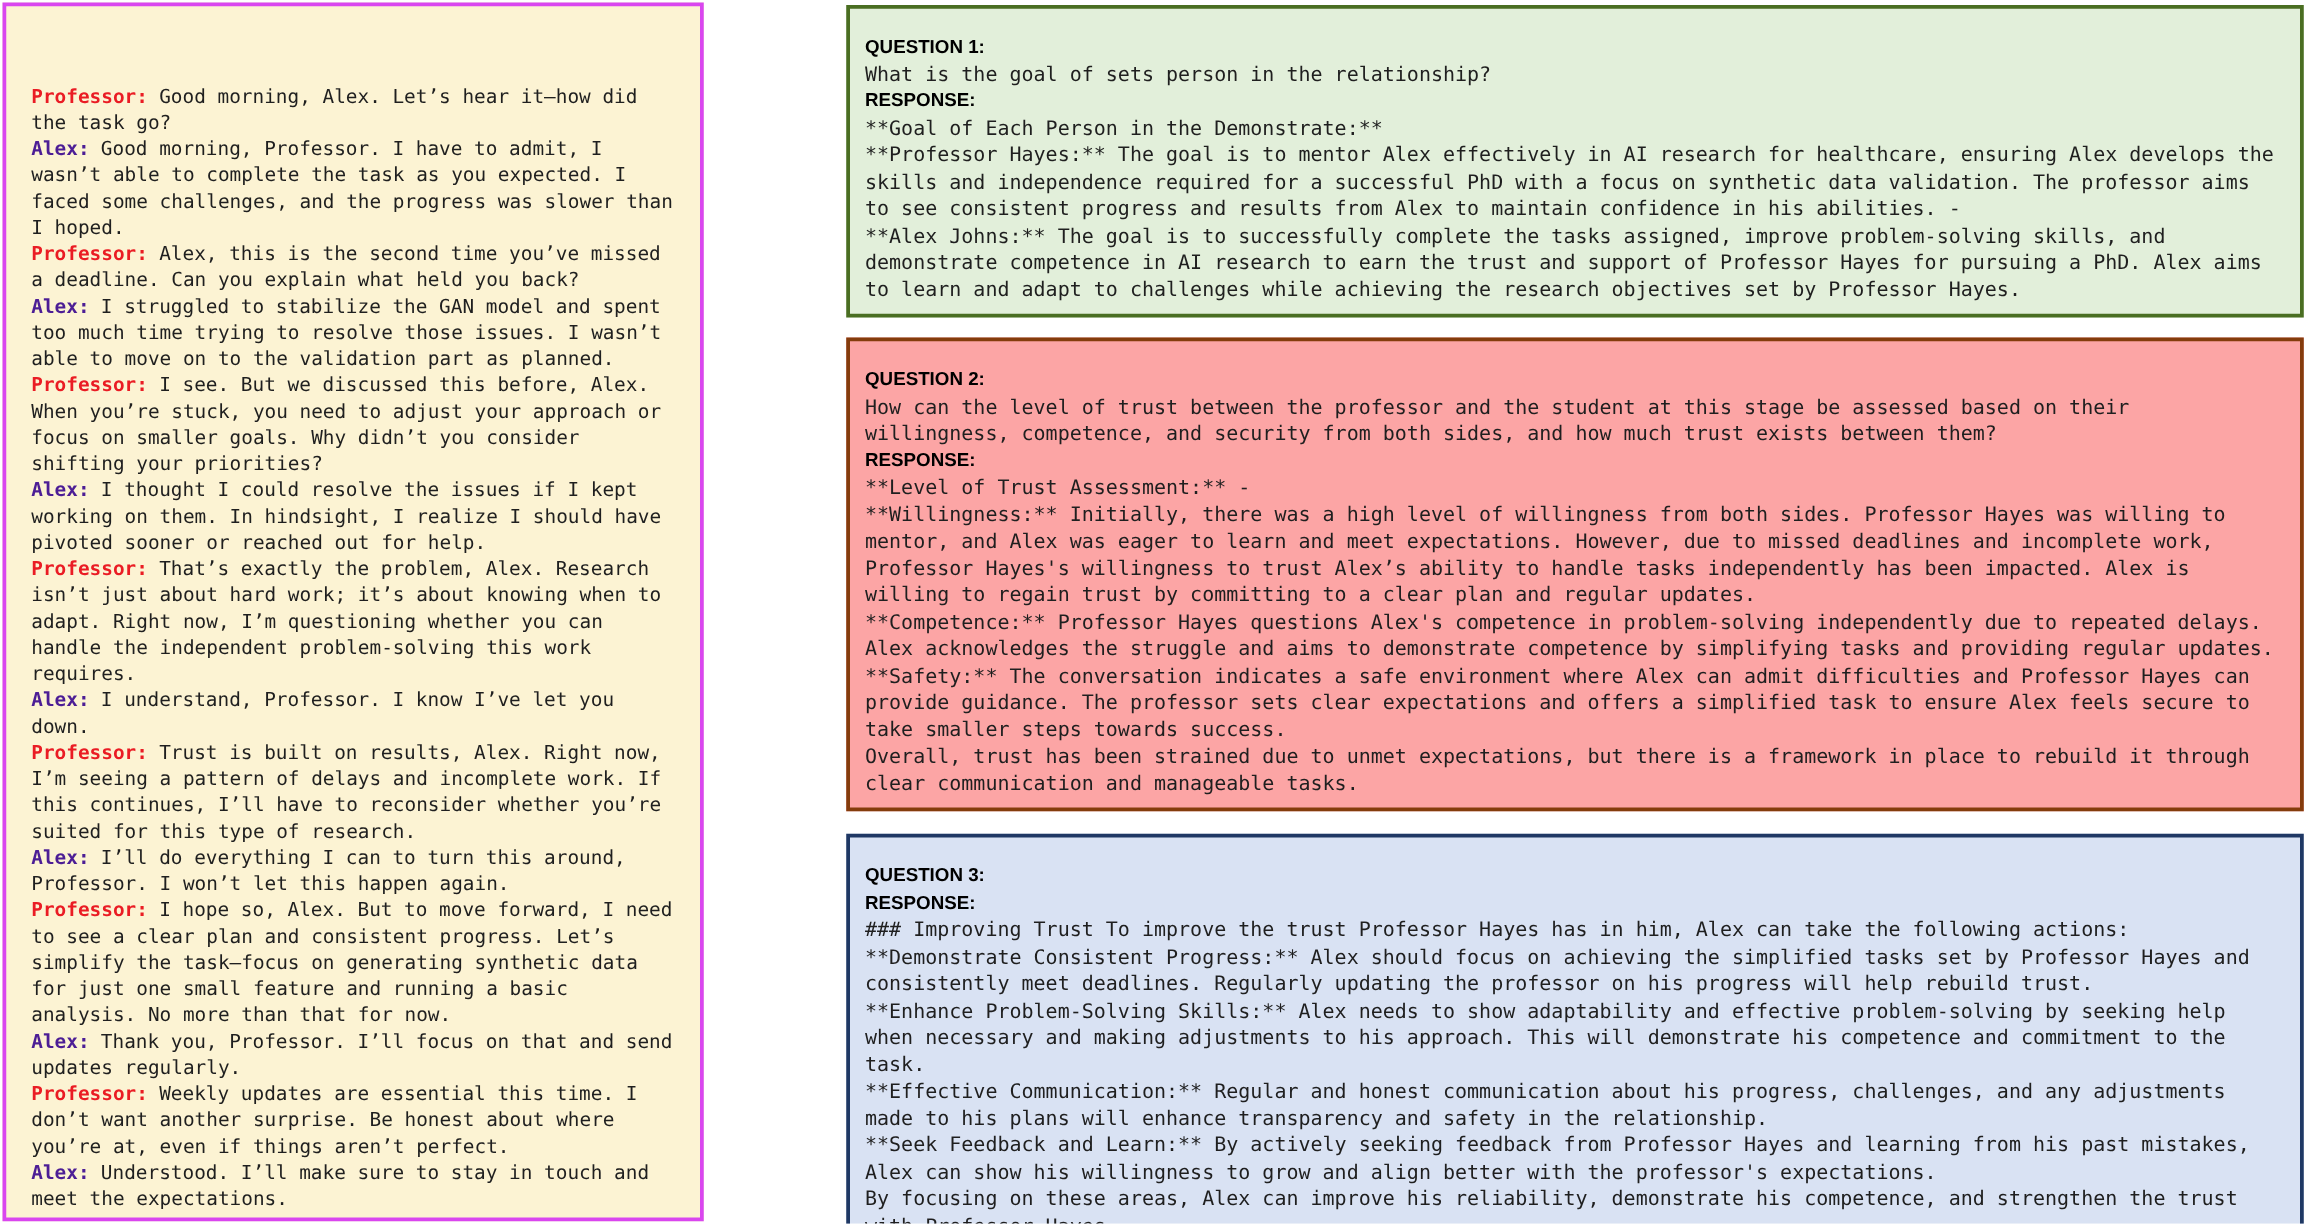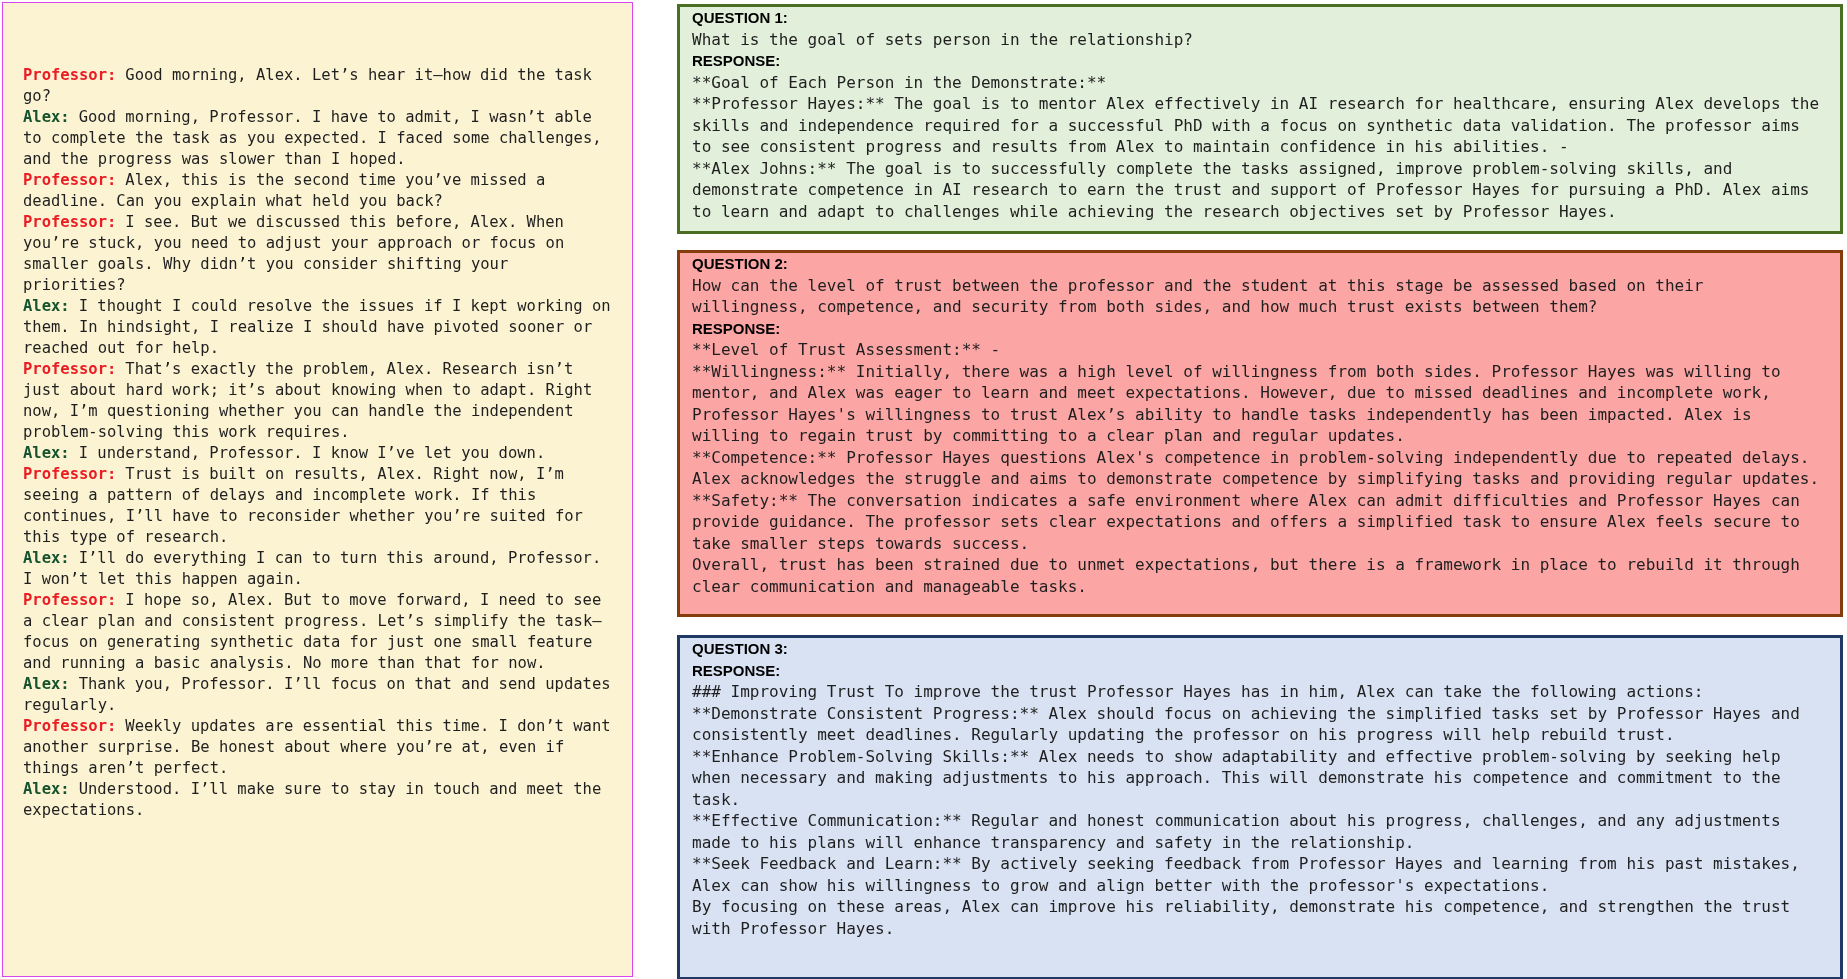--- a/index.html
+++ b/index.html
@@ -7,44 +7,44 @@
     position: relative;
     width: 1847px;
     height: 979px;
     background: #ffffff;
     overflow: hidden;
   }
   
   .dialogue-panel {
     position: absolute;
     left: 2px; top: 2px;
-    width: 631px; height: 975px;
+    width: 561px; height: 975px;
     box-sizing: border-box;
     background: #FCF3D3;
-    border: 1px solid #d946ef;
+    border: 3px solid #d946ef;
     padding: 62px 16px 0 20px;
     font-family: "DejaVu Sans Mono", monospace;
     font-size: 15.5px;
     line-height: 21px;
     color: #1f1f1f;
   }
   .turn { margin: 0; }
   .speaker { font-weight: bold; margin-right: 9px; }
   .speaker.professor { color: #EA1C24; }
-  .speaker.alex { color: #14532d; }
+  .speaker.alex { color: #4c1d95; }
   
   .qa-column {
     position: absolute;
     left: 677px; top: 4px;
     width: 1166px;
   }
   .qa-panel {
     box-sizing: border-box;
     border: 3px solid;
-    padding: 0 12px 9px 12px;
+    padding: 20px 12px 9px 12px;
     font-family: "DejaVu Sans Mono", monospace;
     font-size: 16px;
     line-height: 21.5px;
     color: #1f1f1f;
   }
   .qa-panel.q1 { background: #E2EFDA; border-color: #4A6E22; min-height: 225px; margin-bottom: 16px; }
   .qa-panel.q2 { background: #fca5a5; border-color: #843C0C; min-height: 367px; margin-bottom: 18px; }
   .qa-panel.q3 { background: #D9E2F3; border-color: #1F3864; min-height: 345px; }
   .qa-title {
     font-family: "Liberation Sans", sans-serif;
@@ -62,20 +62,21 @@
 <div class="canvas">
 
   <section class="dialogue-panel">
 
       <p class="turn"><span class="speaker professor">Professor:</span><span class="turn-text">Good morning, Alex. Let’s hear it—how did the task go?</span></p>
 
       <p class="turn"><span class="speaker alex">Alex:</span><span class="turn-text">Good morning, Professor. I have to admit, I wasn’t able to complete the task as you expected. I faced some challenges, and the progress was slower than I hoped.</span></p>
 
       <p class="turn"><span class="speaker professor">Professor:</span><span class="turn-text">Alex, this is the second time you’ve missed a deadline. Can you explain what held you back?</span></p>
 
+      <p class="turn"><span class="speaker alex">Alex:</span><span class="turn-text">I struggled to stabilize the GAN model and spent too much time trying to resolve those issues. I wasn’t able to move on to the validation part as planned.</span></p>
 
       <p class="turn"><span class="speaker professor">Professor:</span><span class="turn-text">I see. But we discussed this before, Alex. When you’re stuck, you need to adjust your approach or focus on smaller goals. Why didn’t you consider shifting your priorities?</span></p>
 
       <p class="turn"><span class="speaker alex">Alex:</span><span class="turn-text">I thought I could resolve the issues if I kept working on them. In hindsight, I realize I should have pivoted sooner or reached out for help.</span></p>
 
       <p class="turn"><span class="speaker professor">Professor:</span><span class="turn-text">That’s exactly the problem, Alex. Research isn’t just about hard work; it’s about knowing when to adapt. Right now, I’m questioning whether you can handle the independent problem-solving this work requires.</span></p>
 
       <p class="turn"><span class="speaker alex">Alex:</span><span class="turn-text">I understand, Professor. I know I’ve let you down.</span></p>
 
       <p class="turn"><span class="speaker professor">Professor:</span><span class="turn-text">Trust is built on results, Alex. Right now, I’m seeing a pattern of delays and incomplete work. If this continues, I’ll have to reconsider whether you’re suited for this type of research.</span></p>

